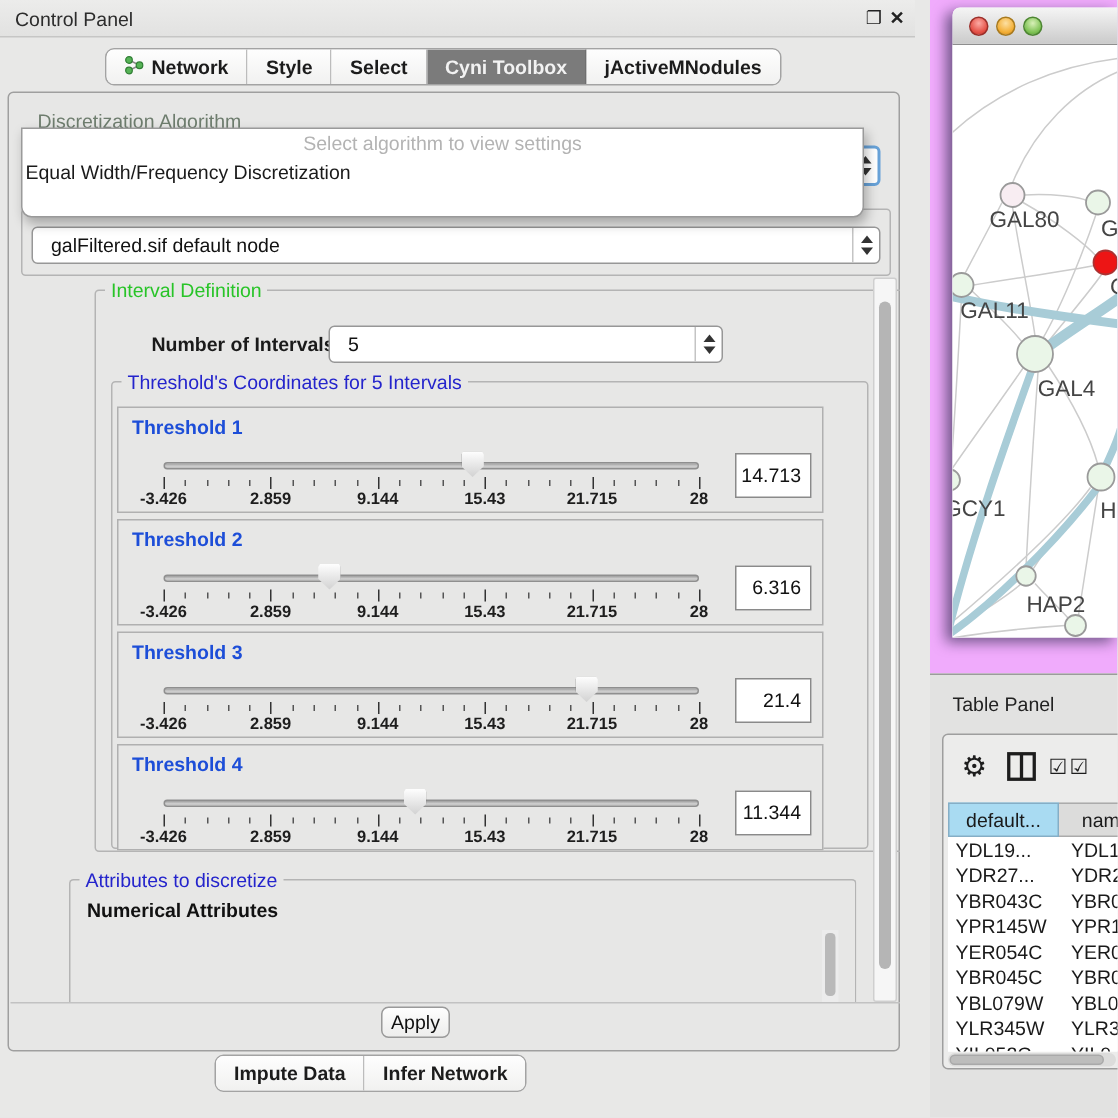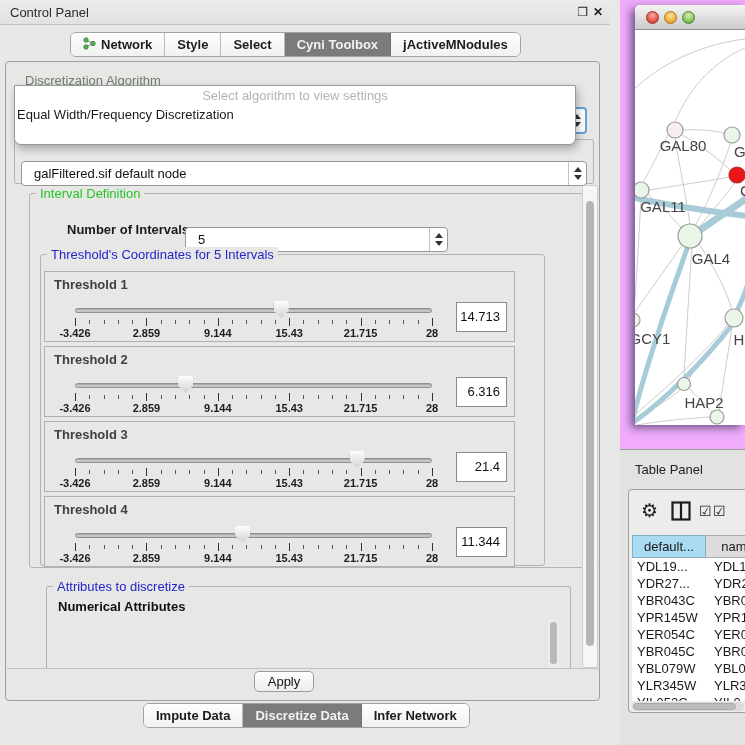--- a/index.html
+++ b/index.html
@@ -30,21 +30,21 @@
 
   .group { position:absolute; border:1px solid #b4b4b4; border-radius:3px; }
   .gtitle { position:absolute; top:-8px; left:6px; background:#e7e7e6; padding:0 4px;
     white-space:nowrap; }
   .gtitle.green { color:#28c428; }
   .gtitle.blue  { color:#2424cc; }
   .gtitle.plain { color:#222; }
   .gtitle.faded { color:#6e7d6e; }
 
   .combo { position:absolute; background:#fff; border:1px solid #979797; border-radius:4px;
-    height:25px; line-height:23px; padding-left:12px; color:#111; cursor:default;margin-top:10px; }
+    height:25px; line-height:23px; padding-left:12px; color:#111; cursor:default; }
   .combo .stepper { position:absolute; right:0; top:0; width:18px; height:100%;
     border-left:1px solid #c4c4c4; }
   .arr { position:absolute; left:5px; width:0; height:0; border-left:4px solid transparent;
     border-right:4px solid transparent; }
   .arr.up { top:5px; border-bottom:5px solid #333; }
   .arr.dn { bottom:5px; border-top:5px solid #333; }
 
   
   .algo-combo { left:15px; top:35px; width:566px; height:27px; border:2px solid #68a2d8; z-index:1; }
 
@@ -57,30 +57,30 @@
   .pop-item-0 { font-weight:bold; color:#000; }
 
   
   .viewport { position:absolute; left:1px; top:120px; width:593px; height:487px;
     overflow:hidden; border-bottom:1px solid #c2c2c2; }
   .vscroll { position:absolute; left:576px; top:123px; width:16px; height:483px;
     background:#f6f6f6; border:1px solid #cfcfcf; border-radius:2px; }
   .vscroll .vthumb { position:absolute; left:3px; top:15px; width:8px; height:445px;
     background:#b5b5b5; border-radius:5px; }
 
-  .interval-group { left:22px; top:11px; width:581px; height:375px; }
+  .interval-group { left:56px; top:11px; width:581px; height:375px; }
   .noi-label { position:absolute; left:37px; top:26px; font-weight:bold; line-height:20px; }
   .noi-combo { left:155px; top:23px; width:263px; }
 
   .thr-group { position:absolute; left:10px; top:60px; width:505px; height:312px;
     border:1px solid #b4b4b4; border-radius:3px; }
 
   .card { position:absolute; left:3px; width:471px; height:71px;
     border:1px solid #b0b0b0; background:#e7e7e6; }
-  .card-title { position:absolute; left:9px; top:5px; font-weight:bold; color:#404040; }
+  .card-title { position:absolute; left:9px; top:5px; font-weight:bold; color:#1d4ed8; }
   .track { position:absolute; left:30px; top:36px; width:357px; height:5px;
     border:1px solid #8f8f8f; border-radius:3px;
     background:linear-gradient(#9e9e9e,#cfcfcf 60%,#bdbdbd); }
   .thumb { position:absolute; top:29px; width:15px; height:17px;
     background:linear-gradient(#fefefe,#d2d2d2);
     clip-path:polygon(8% 0,92% 0,100% 12%,100% 58%,50% 100%,0 58%,0 12%);
     filter:drop-shadow(0 0 0.8px #777); }
   .scale-ticks { position:absolute; left:30px; top:46px; width:357px; height:8px; }
   .tick { position:absolute; top:2px; width:1px; height:4px; background:#555; }
   .tick.major { top:0; height:8px; background:#333; }
@@ -93,21 +93,21 @@
 
   .attr-group { left:39px; top:404px; width:525px; height:96px; border-bottom:none; }
   .attr-head { position:absolute; left:11px; top:12px; font-weight:bold; color:#111; }
   .attr-list { position:absolute; left:32px; top:32px; width:481px; height:62px;
     background:#fff; overflow:hidden; }
   .attr-item { height:17px; line-height:17px; padding-left:6px; color:#1a1a1a; white-space:nowrap; }
   .attr-scroll { position:absolute; left:501px; top:33px; width:11px; height:60px; background:#ececec; }
   .attr-scroll .vthumb { position:absolute; left:2px; top:2px; width:7px; height:42px;
     background:#b9b9b9; border-radius:3px; }
 
-  .apply-btn { position:absolute; left:248px; top:609px; width:60px; height:21px;
+  .apply-btn { position:absolute; left:248px; top:609px; width:46px; height:21px;
     background:linear-gradient(#fefefe,#ededec); border:1px solid #9a9a9a; border-radius:5px;
     text-align:center; line-height:19px; color:#111; cursor:default; }
 
   
   .blue-frame { position:absolute; left:620px; top:0; width:125px; height:449px; background:#f0abfc; }
   .net-window { position:absolute; left:15px; top:5px; width:110px; height:420px;
     background:#fff; border-radius:5px 0 0 0; box-shadow:-4px 3px 9px rgba(5,15,40,.55); }
   .net-titlebar { position:absolute; left:0; top:0; width:110px; height:25px;
     background:linear-gradient(#f5f5f5,#cbcbcb); border-bottom:1px solid #8e8e8e;
     border-radius:5px 0 0 0; }
@@ -404,23 +404,20 @@
         <div class="vthumb"></div>
       </div>
 
     <div class="apply-btn">Apply</div>
   </div>
 
   <div class="seg-tabs bottom-tabs">
     <div class="seg">
         <span>Impute Data</span>
       </div>
-    <div class="seg active">
-        <span>Discretize Data</span>
-      </div>
     <div class="seg">
         <span>Infer Network</span>
       </div>
   </div>
 </div>
 
 <div class="blue-frame">
   <div class="net-window">
     <div class="net-titlebar">
       <span class="light red"></span>

